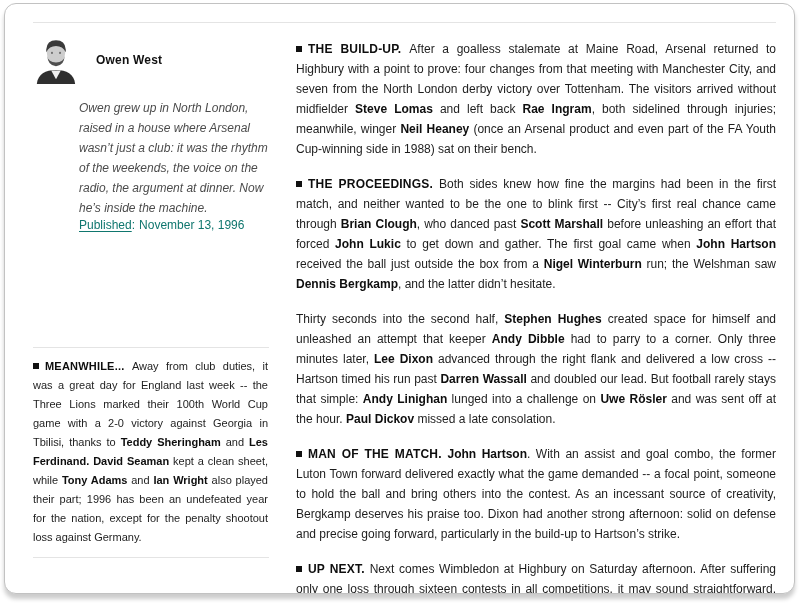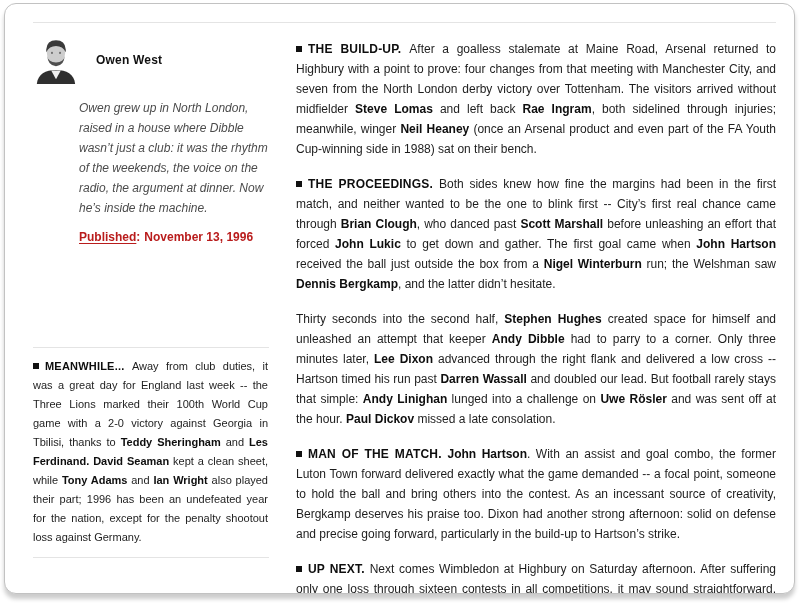--- a/index.html
+++ b/index.html
@@ -25,21 +25,21 @@
   
   .left-col { flex: 0 0 236px; width: 236px; display: flex; flex-direction: column; padding-top: 13px; }
   .profile { display: flex; align-items: center; gap: 17px; }
   .avatar { width: 46px; height: 48px; flex: none; }
   .avatar svg { width: 46px; height: 48px; display: block; }
   .author-name { font-size: 12px; font-weight: 700; color: #111; letter-spacing: 0.2px; }
   .bio {
     margin-top: 14px; padding-left: 46px;
     font-style: italic; font-size: 12px; line-height: 20px; color: #4b4b4b;
   }
-  .published { margin-top: 12px; padding-left: 46px; font-size: 12px; font-weight: 700; color: #b91c1c; }
+  .published { padding-left: 46px; font-size: 12px; font-weight: 400; color: #0f766e; }
   .pub-label { text-decoration: underline; text-underline-offset: 2px; }
   .pub-date { margin-left: 4px; }
   .note-block { margin-top: auto; margin-bottom: 17px; }
   .note-rule { height: 1px; background: #e4e4e4; }
   .note-text {
     padding: 9px 1px 10px 0;
     font-size: 11px; line-height: 19px; color: #1d1d1d;
     text-align: justify;
   }
   
@@ -68,21 +68,21 @@
             <ellipse cx="24" cy="17.5" rx="9.6" ry="11.6" fill="#cdcdcd"></ellipse>
             <path d="M13.8 14 Q14.5 4.5 24 4.5 Q33.5 4.5 34.2 14 L34.2 17 Q31 10.5 24 10.5 Q17 10.5 13.8 17 Z" fill="#3a3a3a"></path>
             <path d="M15 21 Q15.4 30.5 24 31.5 Q32.6 30.5 33 21 Q32 27 24 27.6 Q16 27 15 21 Z" fill="#4e4e4e"></path>
             <circle cx="19.8" cy="17.6" r="1.1" fill="#6d6d6d"></circle>
             <circle cx="28.2" cy="17.6" r="1.1" fill="#6d6d6d"></circle>
           </svg>
         </span>
         <h1 class="author-name">Owen West</h1>
       </div>
 
-      <p class="bio">Owen grew up in North London, raised in a house where Dibble wasn’t just a club: it was the rhythm of the weekends, the voice on the radio, the argument at dinner. Now he’s inside the machine.</p>
+      <p class="bio">Owen grew up in North London, raised in a house where Arsenal wasn’t just a club: it was the rhythm of the weekends, the voice on the radio, the argument at dinner. Now he’s inside the machine.</p>
 
       <p class="published"><span class="pub-label">Published</span><span>:</span><span class="pub-date">November 13, 1996</span></p>
 
       <div class="note-block">
         <div class="note-rule"></div>
         <p class="note-text" id="note-text"><span class="bullet"></span><strong class="sec-header">MEANWHILE... </strong><span> Away from club duties, it was a great day for England last week -- the Three Lions marked their 100th World Cup game with a 2-0 victory against Georgia in Tbilisi, thanks to </span><strong>Teddy Sheringham</strong><span> and </span><strong>Les Ferdinand. David Seaman</strong><span> kept a clean sheet, while </span><strong>Tony Adams</strong><span> and </span><strong>Ian Wright</strong><span> also played their part; 1996 has been an undefeated year for the nation, except for the penalty shootout loss against Germany.</span></p>
         <div class="note-rule"></div>
       </div>
     </aside>
 

